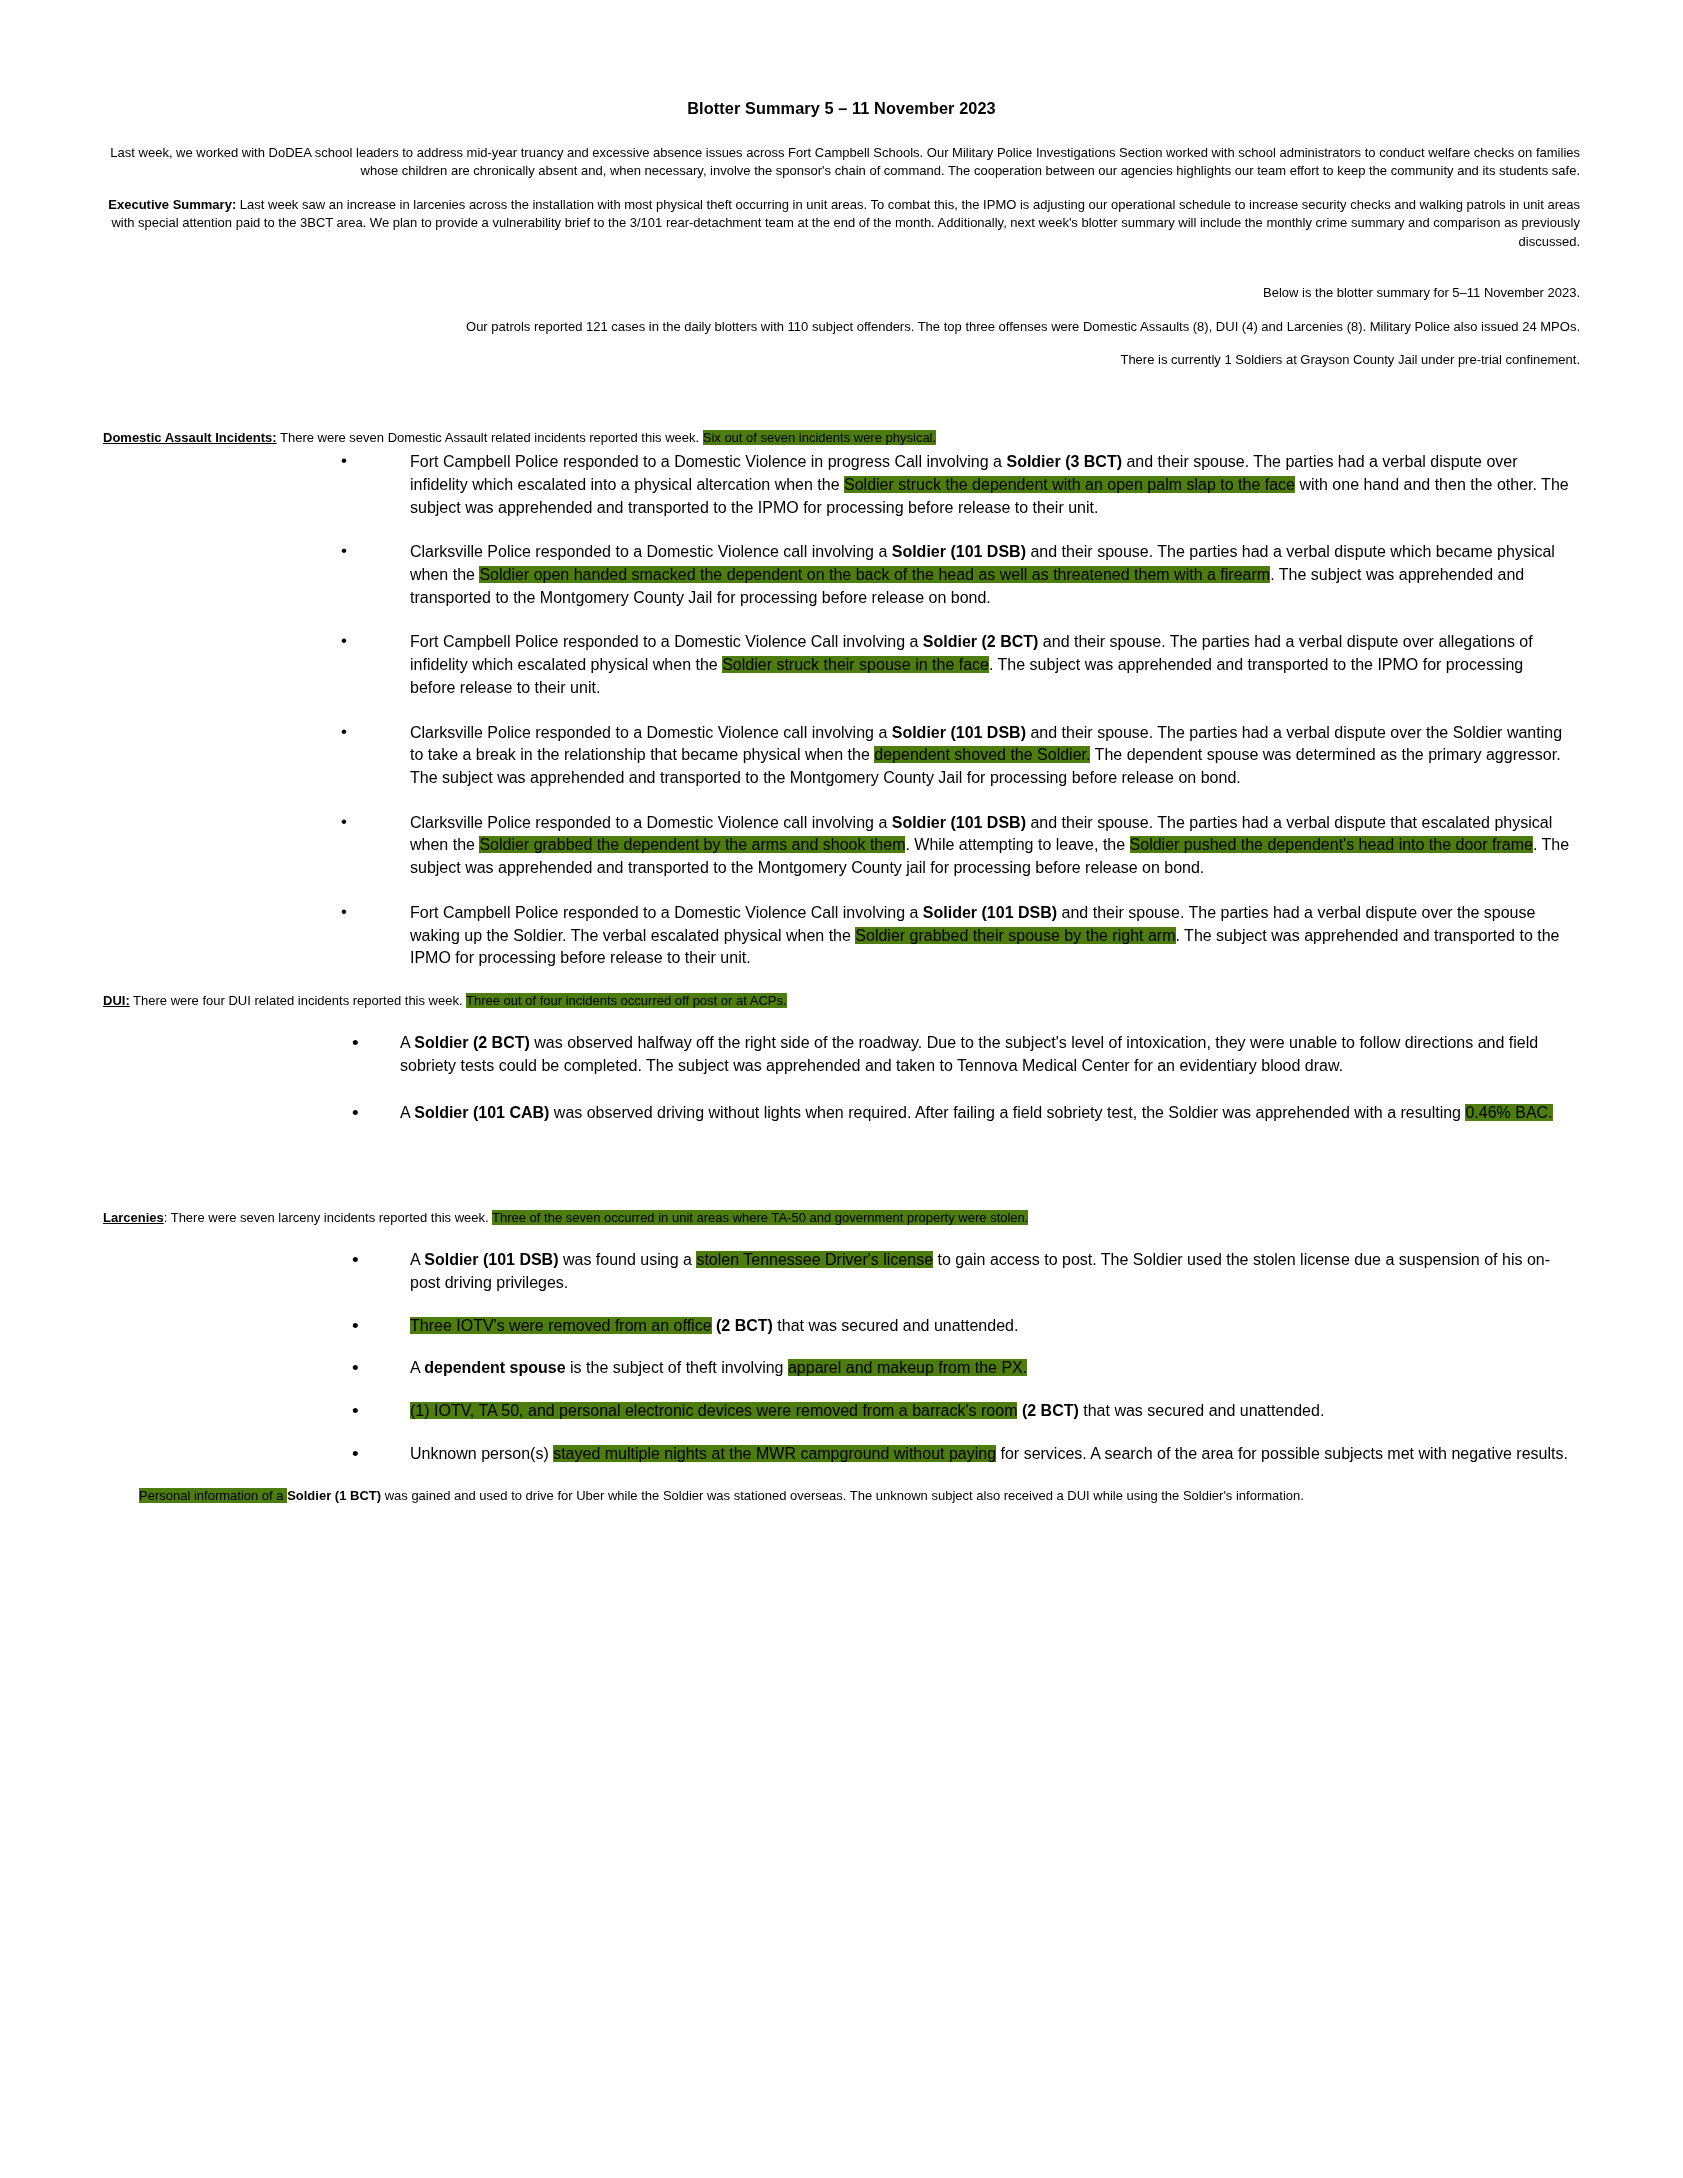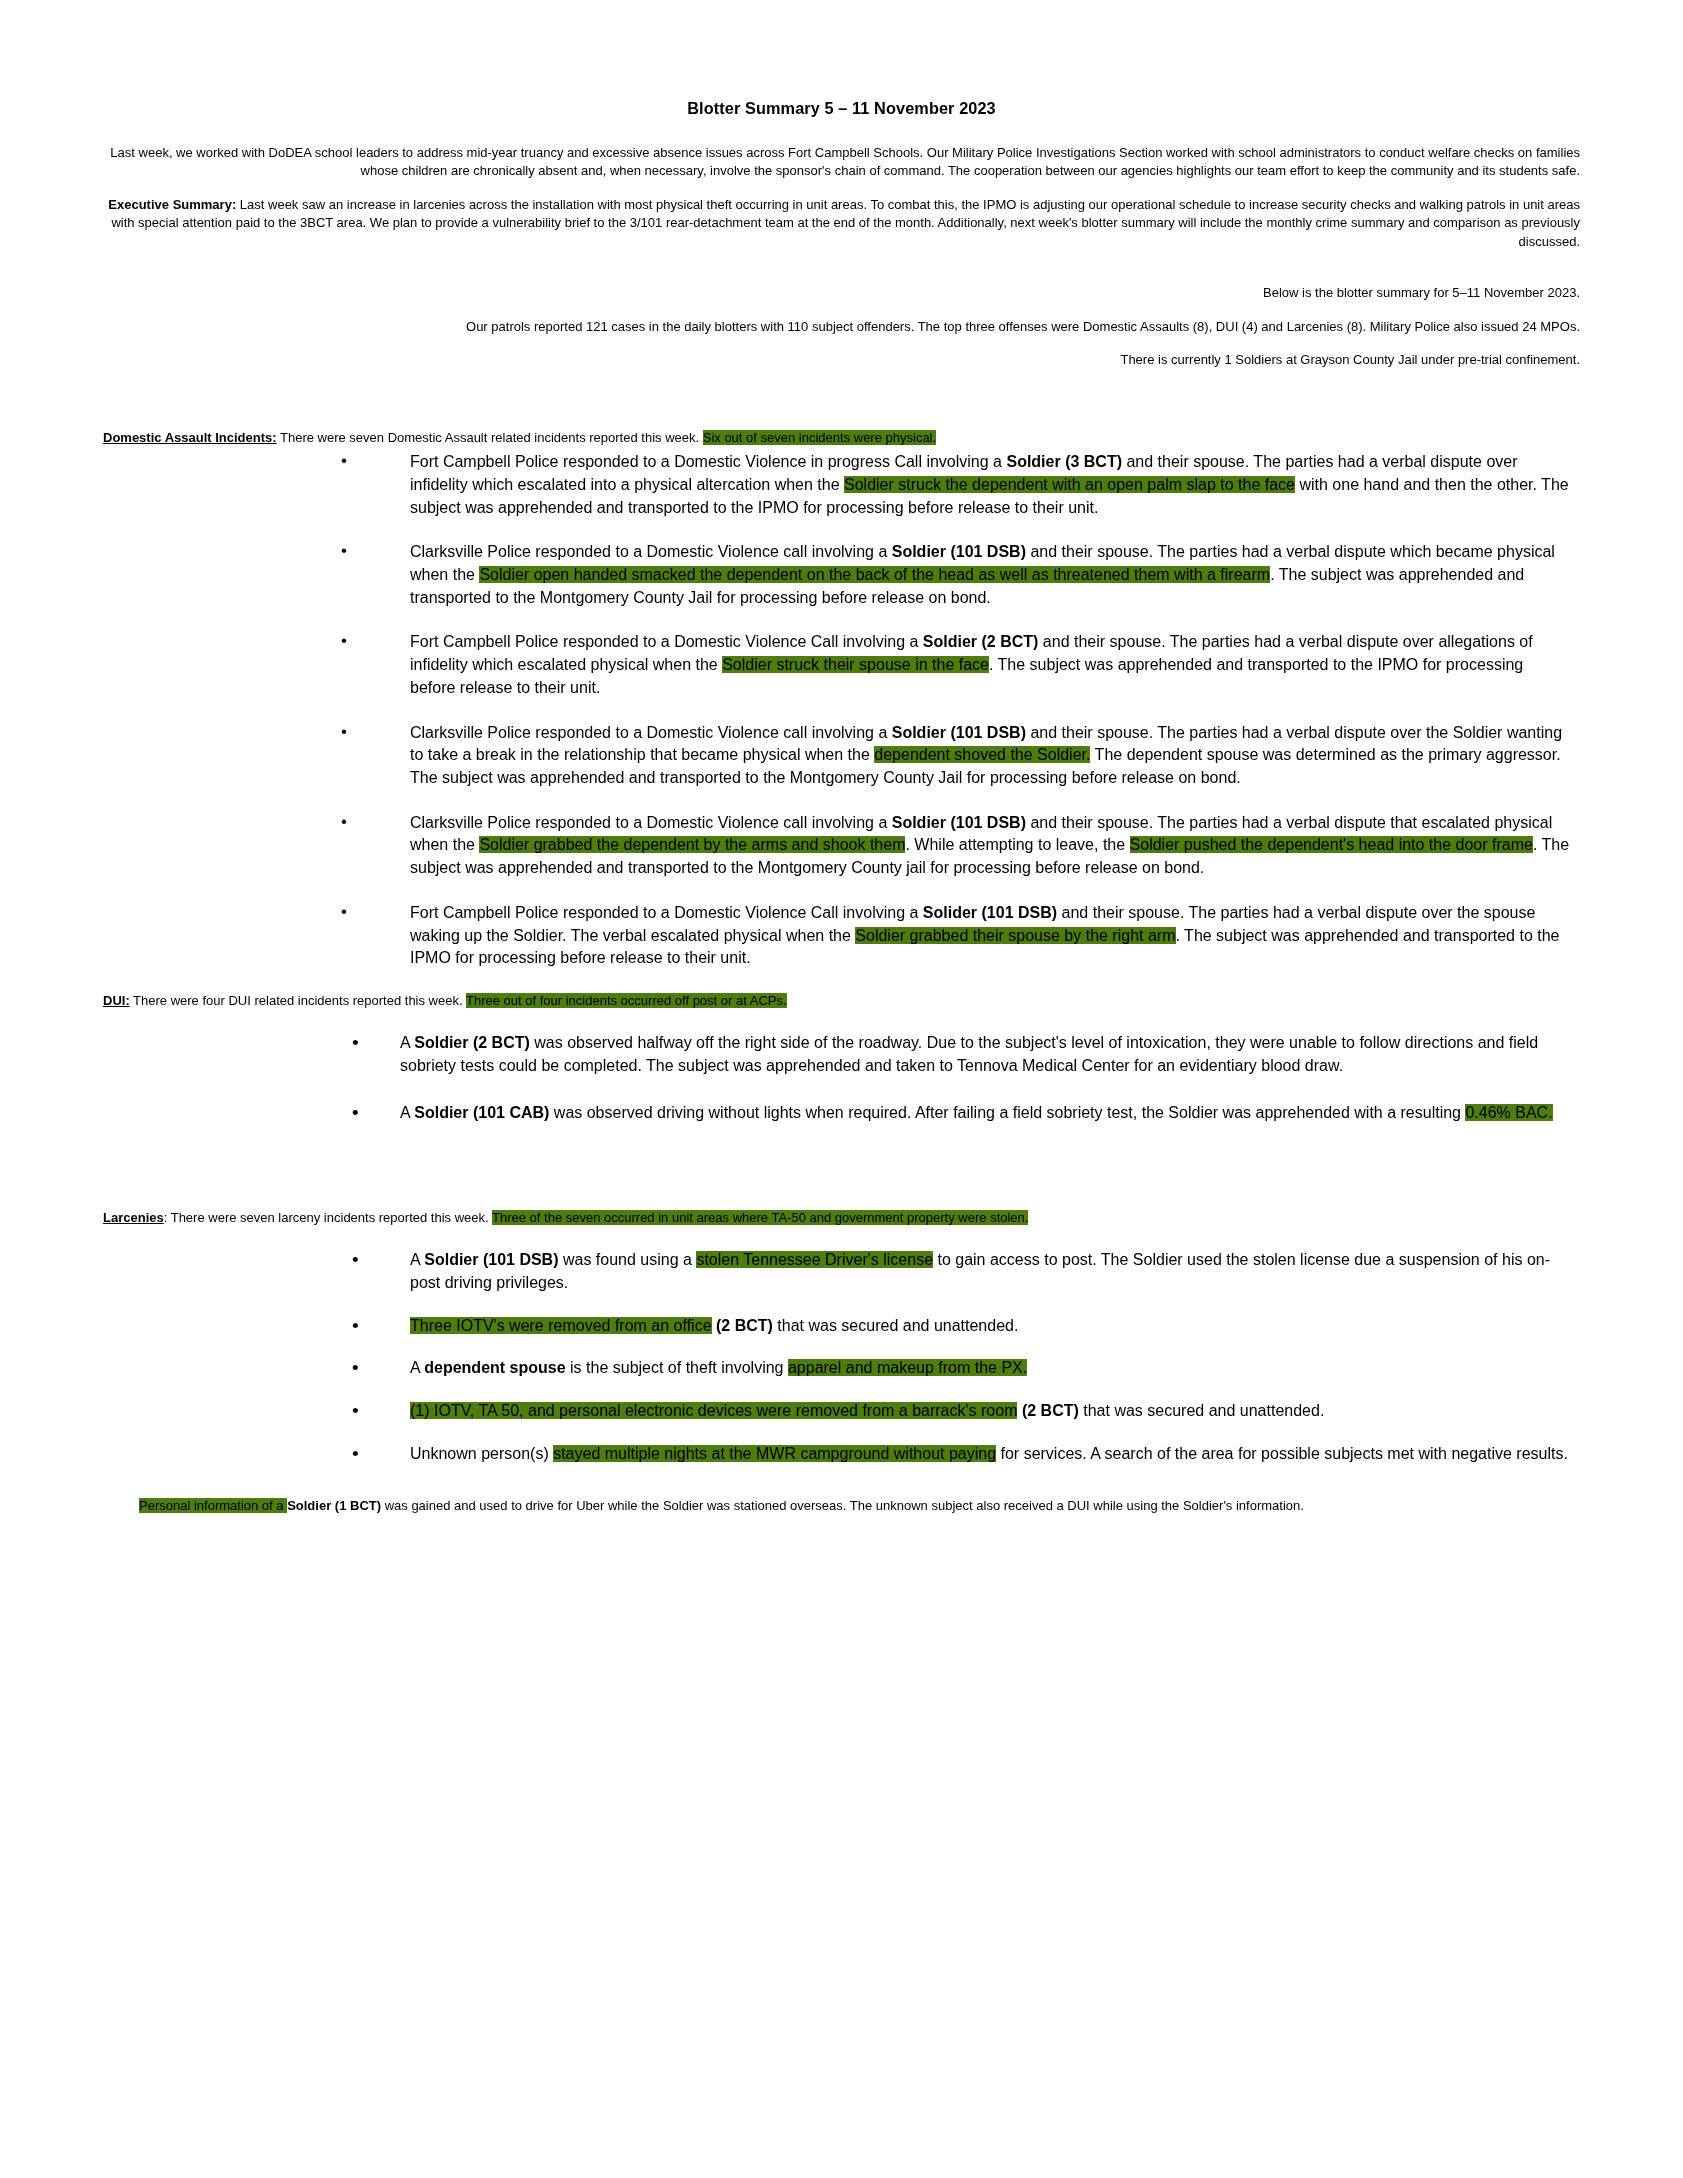--- a/index.html
+++ b/index.html
@@ -81,21 +81,21 @@
   }
   b { font-weight: bold; }
   .hl {
     background: #4d7c0f;
   }
   .spacer-lg { height: 34px; }
   .spacer-md { height: 18px; }
   .final-note {
     font-size: 13px;
     line-height: 1.42;
-    margin-top: 32px;
+    margin-top: 22px;
     padding-left: 36px;
   }
 </style>
 </head>
 <body>
 
 <div class="page">
 
   <div class="doc-title">Blotter Summary 5 – 11 November 2023</div>
 

